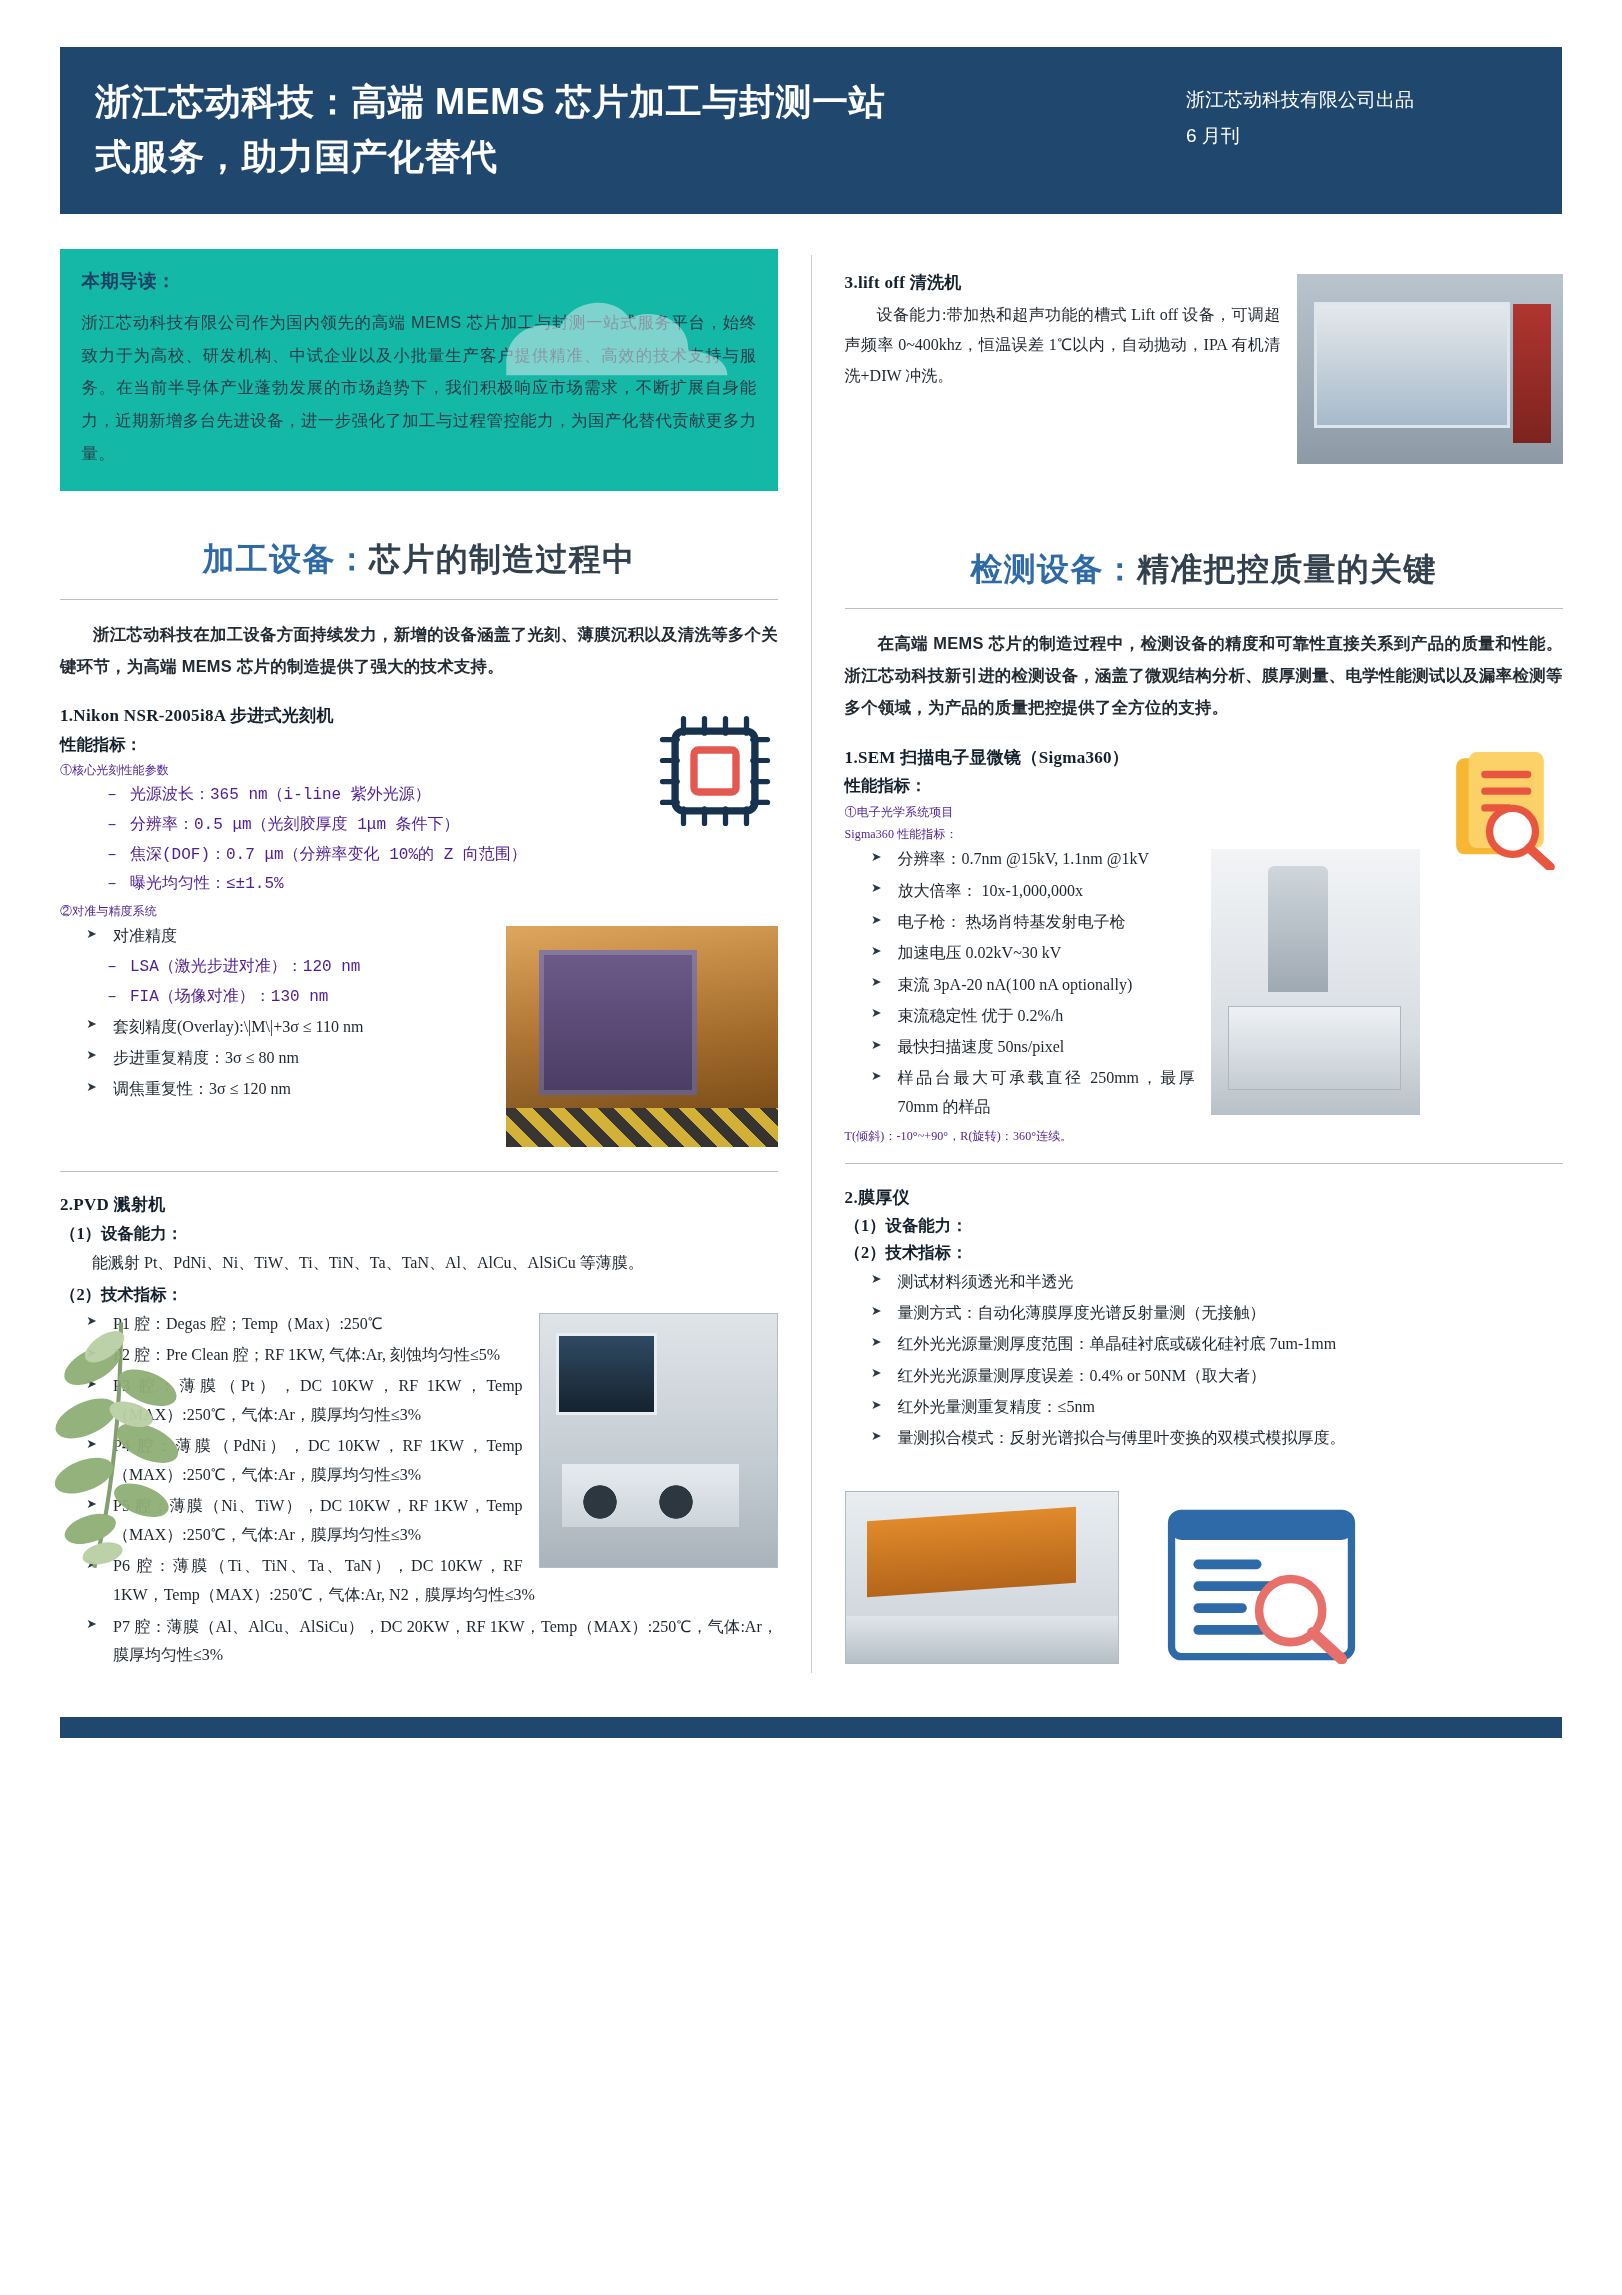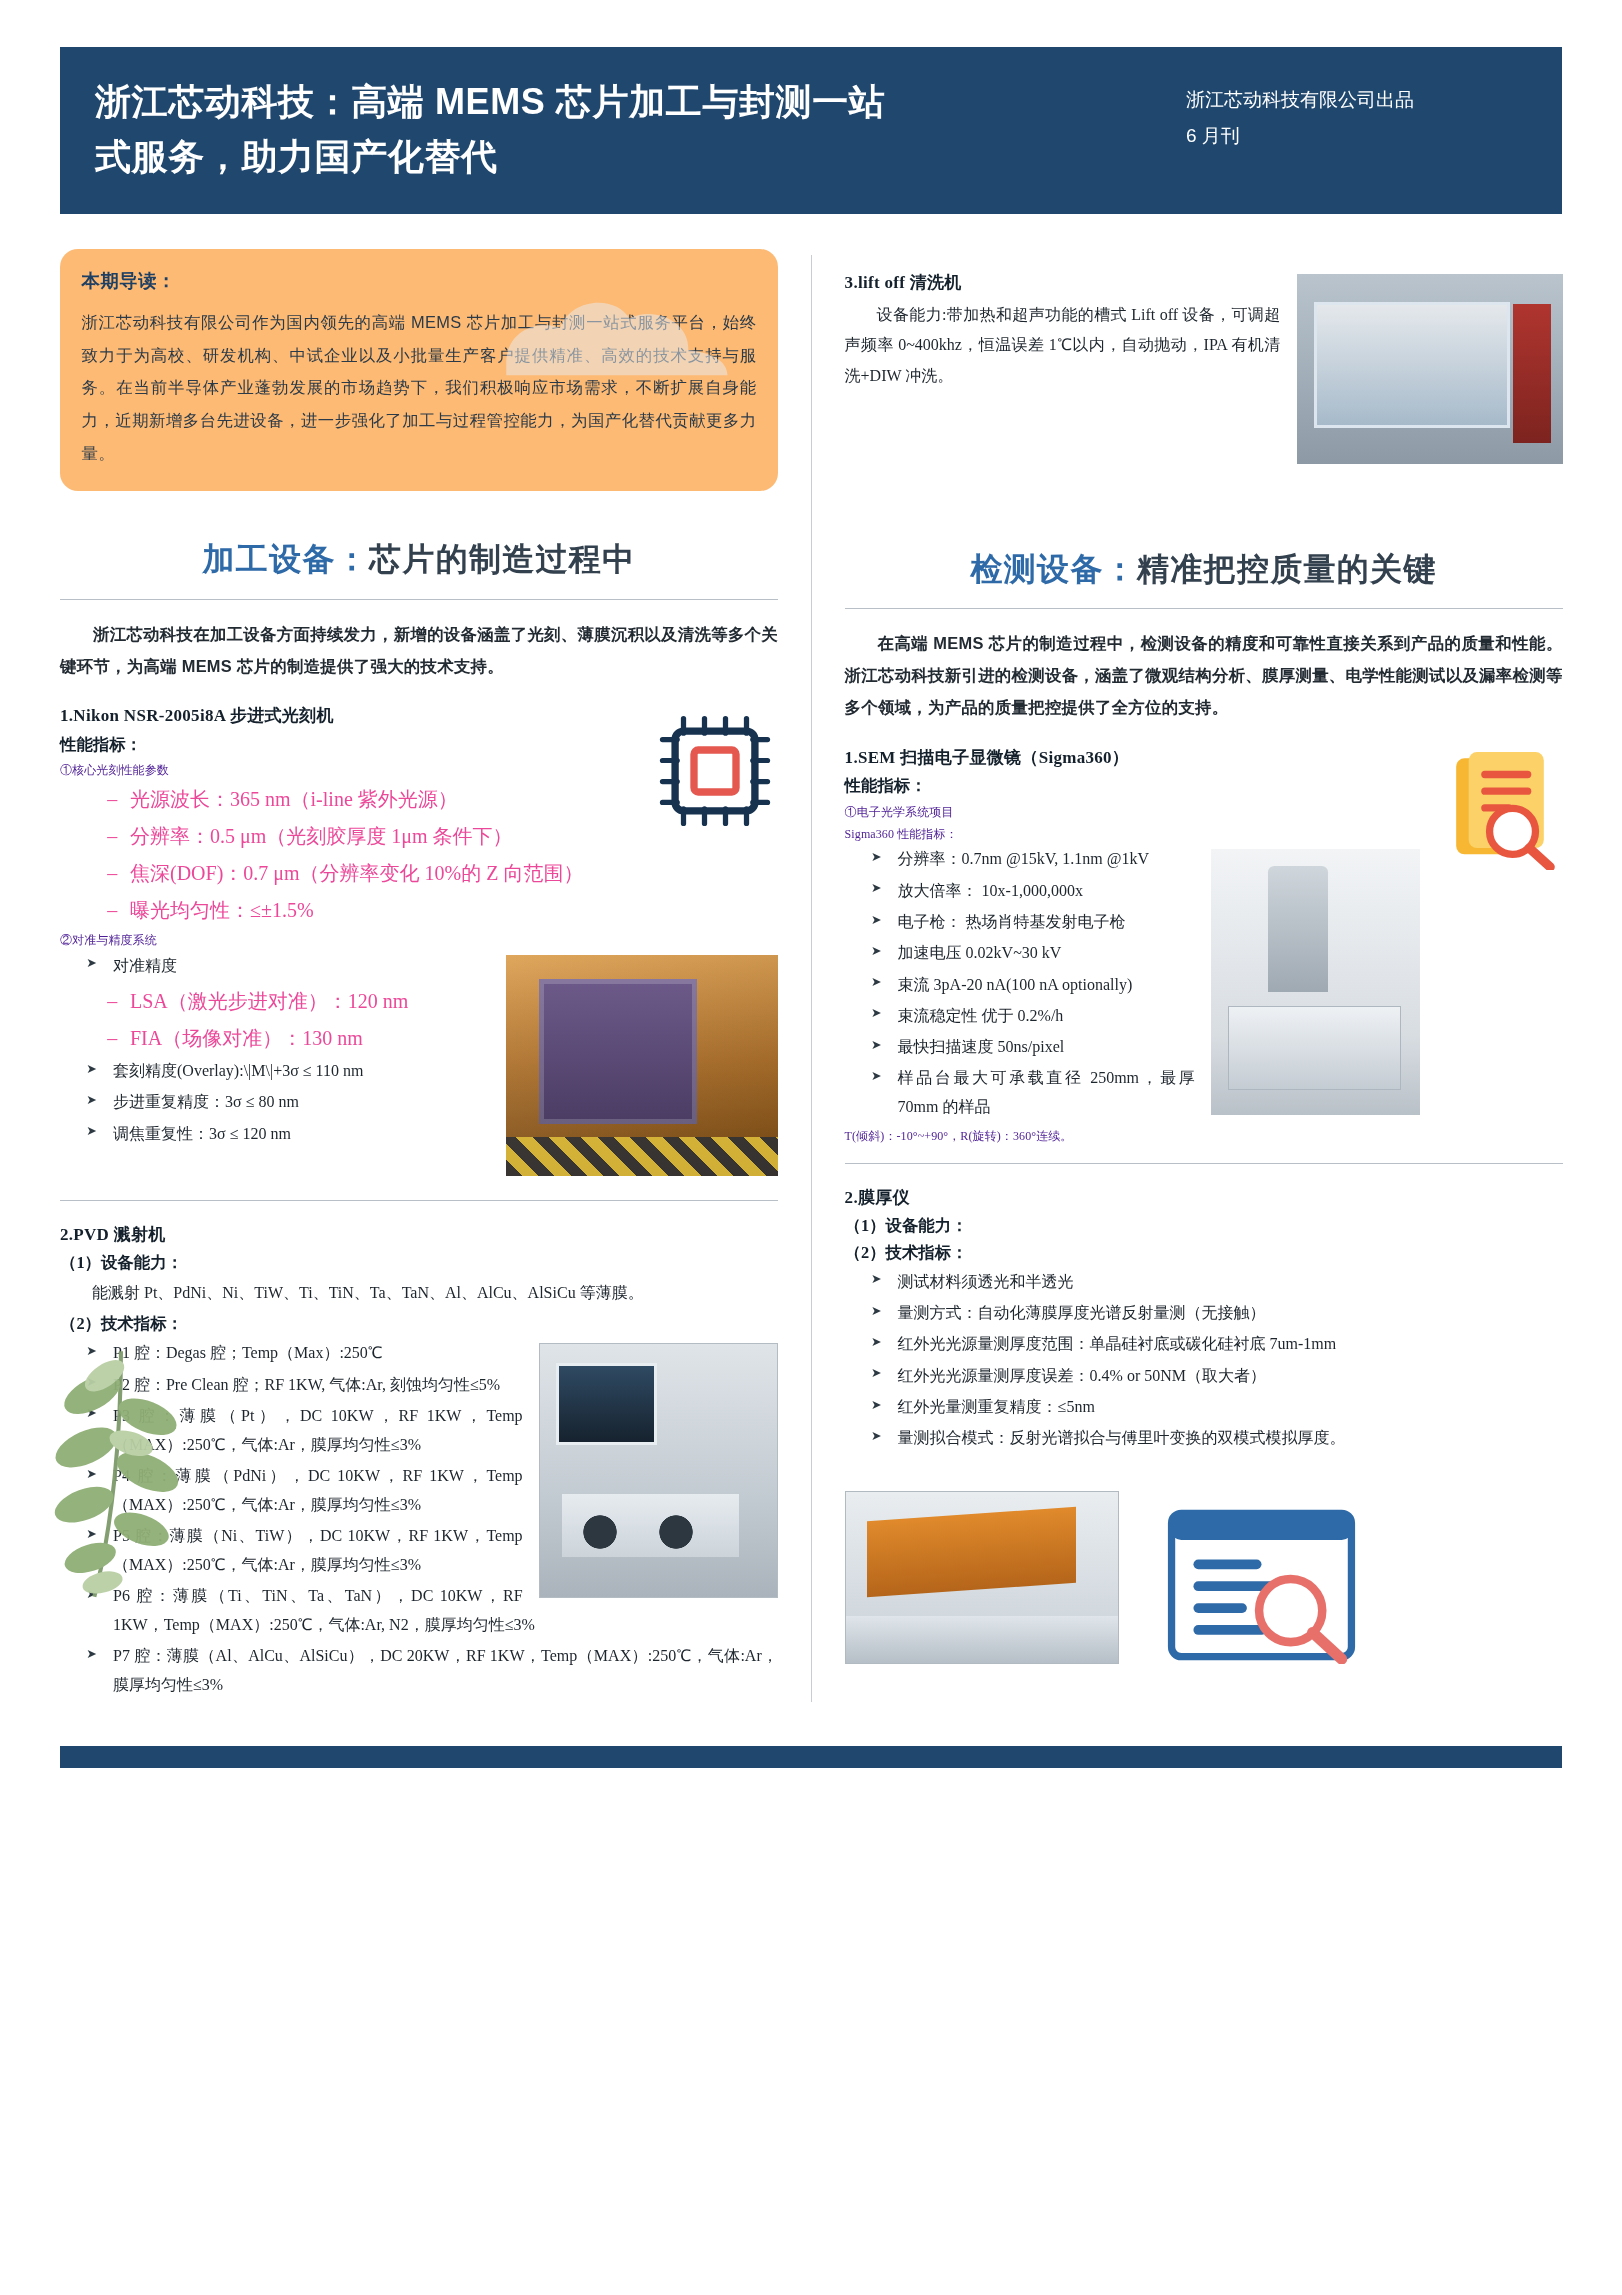--- a/index.html
+++ b/index.html
@@ -76,24 +76,23 @@
   }
   .col-right {
     width: 718px;
     flex: 0 0 718px;
     position: relative;
     z-index: 2;
   }
 
   
   .intro-box {
-    background: #fdba74;
+    background: #14b8a6;
     padding: 19px 21.5px 21.5px 21.5px;
     box-sizing: border-box;
-    border-radius: 18px;
   }
   .intro-title {
     font-size: 18.3px;
     font-weight: bold;
     color: #1c3f63;
     margin-bottom: 12.6px;
     letter-spacing: 0.6px;
   }
   .intro-body {
     font-size: 16.4px;
@@ -199,25 +198,25 @@
     font-size: 12.6px;
     color: #2c3942;
   }
   ul.dashes {
     list-style: none;
     margin: 0;
     padding: 0 0 0 46px;
   }
   ul.dashes > li {
     position: relative;
-    font-size: 20px;
+    font-size: 16px;
     line-height: 1.85;
     padding-left: 24px;
-    color: #ec4899;
-    font-family: Liberation Serif, serif;
+    color: #4c1d95;
+    font-family: Liberation Mono, monospace;
   }
   ul.dashes > li::before {
     content: "–";
     position: absolute;
     left: 1.3px;
     top: 0;
   }
 
   .wrap-right {
     float: right;

